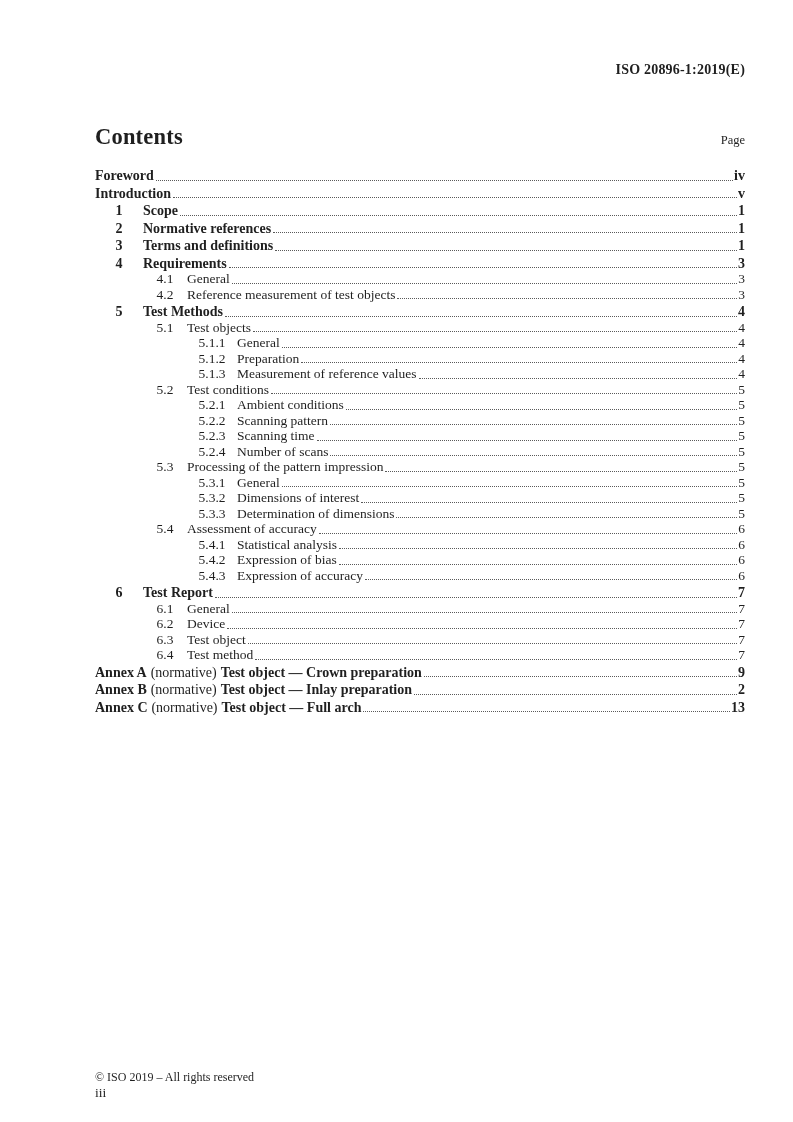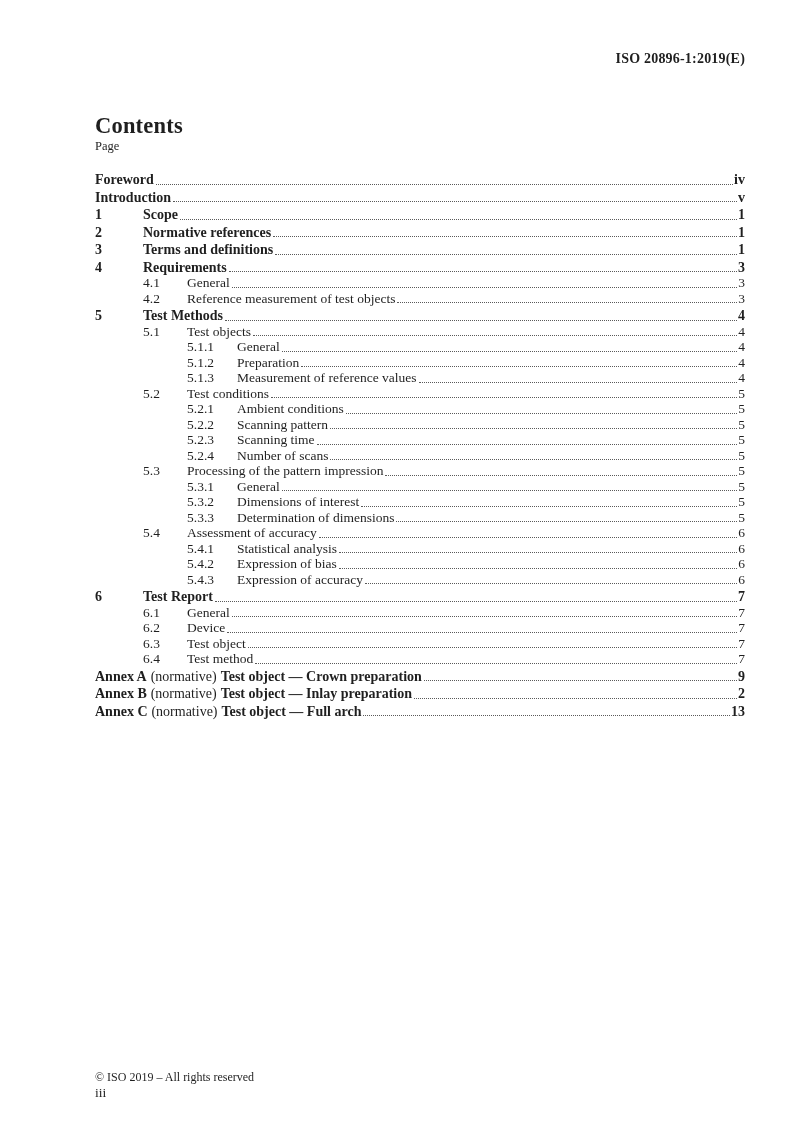--- a/index.html
+++ b/index.html
@@ -9,36 +9,35 @@
   }
   .page {
     position: relative;
     width: 793px;
     height: 1122px;
     background: #ffffff;
     font-family: "Liberation Serif", "DejaVu Serif", serif;
     color: #1f1f1f;
     overflow: hidden;
     box-sizing: border-box;
-    padding: 2px 48px 0 95px;
+    padding: 13px 48px 0 95px;
   }
   .doc-header {
     margin-top: 49px;
     text-align: right;
     font-size: 14px;
     font-weight: bold;
     line-height: 16px;
     letter-spacing: 0.2px;
   }
   .contents-head {
     margin-top: 45px;
     display: flex;
     justify-content: space-between;
     align-items: baseline;
-    flex-direction: column;
   }
   .contents-head h1 {
     margin: 0;
     font-size: 22.5px;
     line-height: 27px;
     font-weight: bold;
     letter-spacing: 0.2px;
   }
   .page-label {
     font-size: 12.5px;
@@ -46,20 +45,21 @@
   }
   .toc {
     margin-top: 18px;
   }
   .row {
     display: flex;
     align-items: flex-end;
     line-height: 15.5px;
     font-size: 13.5px;
     font-weight: normal;
+    text-align: center;
   }
   .row.front, .row.l1, .row.annex, .row.back {
     margin-top: 2px;
     font-weight: bold;
     font-size: 14px;
   }
   .toc .row:first-child { margin-top: 0; }
   .row.l2 { padding-left: 48px; }
   .row.l3 { padding-left: 92px; }
   .num { flex: 0 0 auto; }

